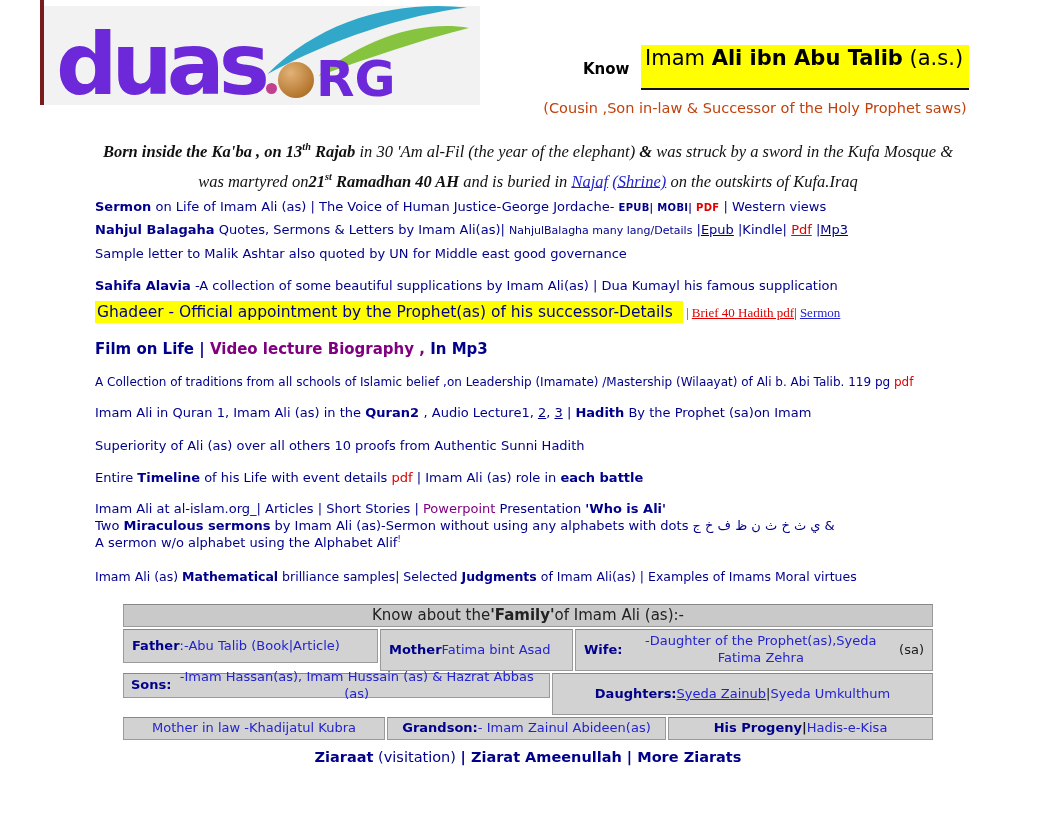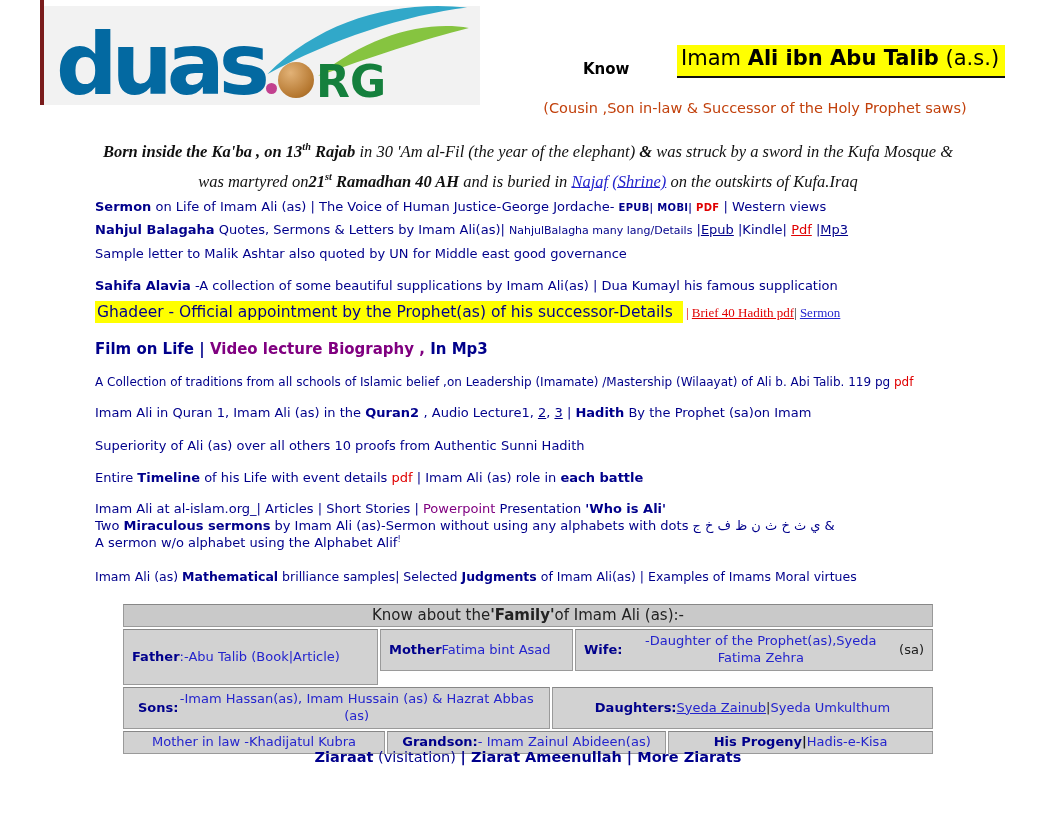--- a/index.html
+++ b/index.html
@@ -16,28 +16,28 @@
   .xs{font-size:11px;}
   .sup{vertical-align:super;font-size:0.62em;}
   .hl{background:#ffff00;padding:2px 10px 2px 2px;}
   .serif{font-family:"Liberation Serif",serif;font-size:13px;}
   
   .line{position:absolute;left:95px;color:#00008B;font-size:13px;white-space:nowrap;}
   #logo{position:absolute;left:44px;top:6px;width:436px;height:99px;background:#f2f2f2;}
   #logo-redbar{position:absolute;left:-4px;top:-6px;width:4px;height:105px;background:#7a1c1c;}
   #swoosh{position:absolute;right:2px;top:-4px;width:218px;height:74px;}
   #logo-text{position:absolute;left:12px;bottom:6px;display:flex;align-items:flex-end;}
-  #logo-word{font-size:86px;line-height:0.80;font-weight:bold;color:#0369a1;letter-spacing:-6px;}
+  #logo-word{font-size:86px;line-height:0.80;font-weight:bold;color:#6d28d9;letter-spacing:-6px;}
   #logo-dot{display:inline-block;width:11px;height:11px;border-radius:50%;background:#c2418f;margin:0 0 5px 2px;}
   #logo-ball{display:inline-block;width:36px;height:36px;border-radius:50%;
              background:radial-gradient(circle at 35% 30%,#e2b277,#b5772f 70%,#8a5a20);margin:0 2px 1px 1px;}
-  #logo-suffix{font-size:44px;font-weight:bold;color:#15803d;line-height:0.78;}
+  #logo-suffix{font-size:50px;font-weight:bold;color:#6d28d9;line-height:0.78;}
   #know{position:absolute;left:583px;top:60px;font-size:15px;font-weight:bold;color:#000;}
   #title{position:absolute;left:641px;top:46px;font-size:21px;color:#000;white-space:nowrap;}
-  #title .wrap{background:#ffff00;border-bottom:2px solid #111;padding:1px 6px 6px 4px;margin-left:36px;}
+  #title .wrap{background:#ffff00;border-bottom:2px solid #111;padding:1px 6px 18px 4px;}
   #subtitle{position:absolute;left:520px;top:100px;width:470px;text-align:center;
             color:#c2410c;font-size:14.5px;}
   #intro{position:absolute;left:80px;top:134px;width:896px;text-align:center;
          font-family:"Liberation Serif",serif;font-style:italic;font-size:16.5px;color:#111;}
   #intro .iline{line-height:25px;}
   
   #family{position:absolute;left:123px;top:604px;width:810px;}
   .trow{display:flex;gap:2px;margin-bottom:2px;}
   .cell{background:#d2d2d2;border:1px solid #9a9a9a;border-top-color:#878787;box-sizing:border-box;
         font-size:13px;color:#00008B;display:flex;align-items:center;justify-content:center;
@@ -96,40 +96,40 @@
 
   <div id="family">
     <div class="trow">
       <div class="cell hdr" style="width:810px;height:23px">
           <span>Know about the </span>
           <span class="b">'Family'</span>
           <span> of Imam Ali (as):-</span>
         </div>
     </div>
     <div class="trow">
-      <div class="cell left" style="width:255px;height:56px">
+      <div class="cell left" style="width:255px;height:34px">
           <span class="b">Father </span>
           <span class="bl">:-Abu Talib ( </span>
           <span class="bl">Book</span>
           <span class="bl"> | </span>
           <span class="bl">Article</span>
           <span class="bl"> )</span>
         </div>
       <div class="cell left" style="width:193px;height:42px">
           <span class="b">Mother </span>
           <span class="bl">Fatima bint Asad</span>
         </div>
       <div class="cell" style="width:358px;height:42px">
           <span class="b">Wife:</span>
           <span class="bl">-Daughter of the Prophet(as),Syeda Fatima Zehra</span>
           <span class="k">(sa)</span>
         </div>
     </div>
     <div class="trow">
-      <div class="cell" style="width:427px;height:42px;padding:2px 14px">
+      <div class="cell" style="width:427px;height:25px;padding:2px 7px">
           <span class="b">Sons:</span>
           <span class="bl">-Imam Hassan(as), Imam Hussain (as) &amp; Hazrat Abbas (as)</span>
         </div>
       <div class="cell" style="width:381px;height:42px">
           <span class="b">Daughters: </span>
           <span class="bl u">Syeda Zainub </span>
           <span class="k"> | </span>
           <span class="bl">Syeda Umkulthum</span>
         </div>
     </div>

